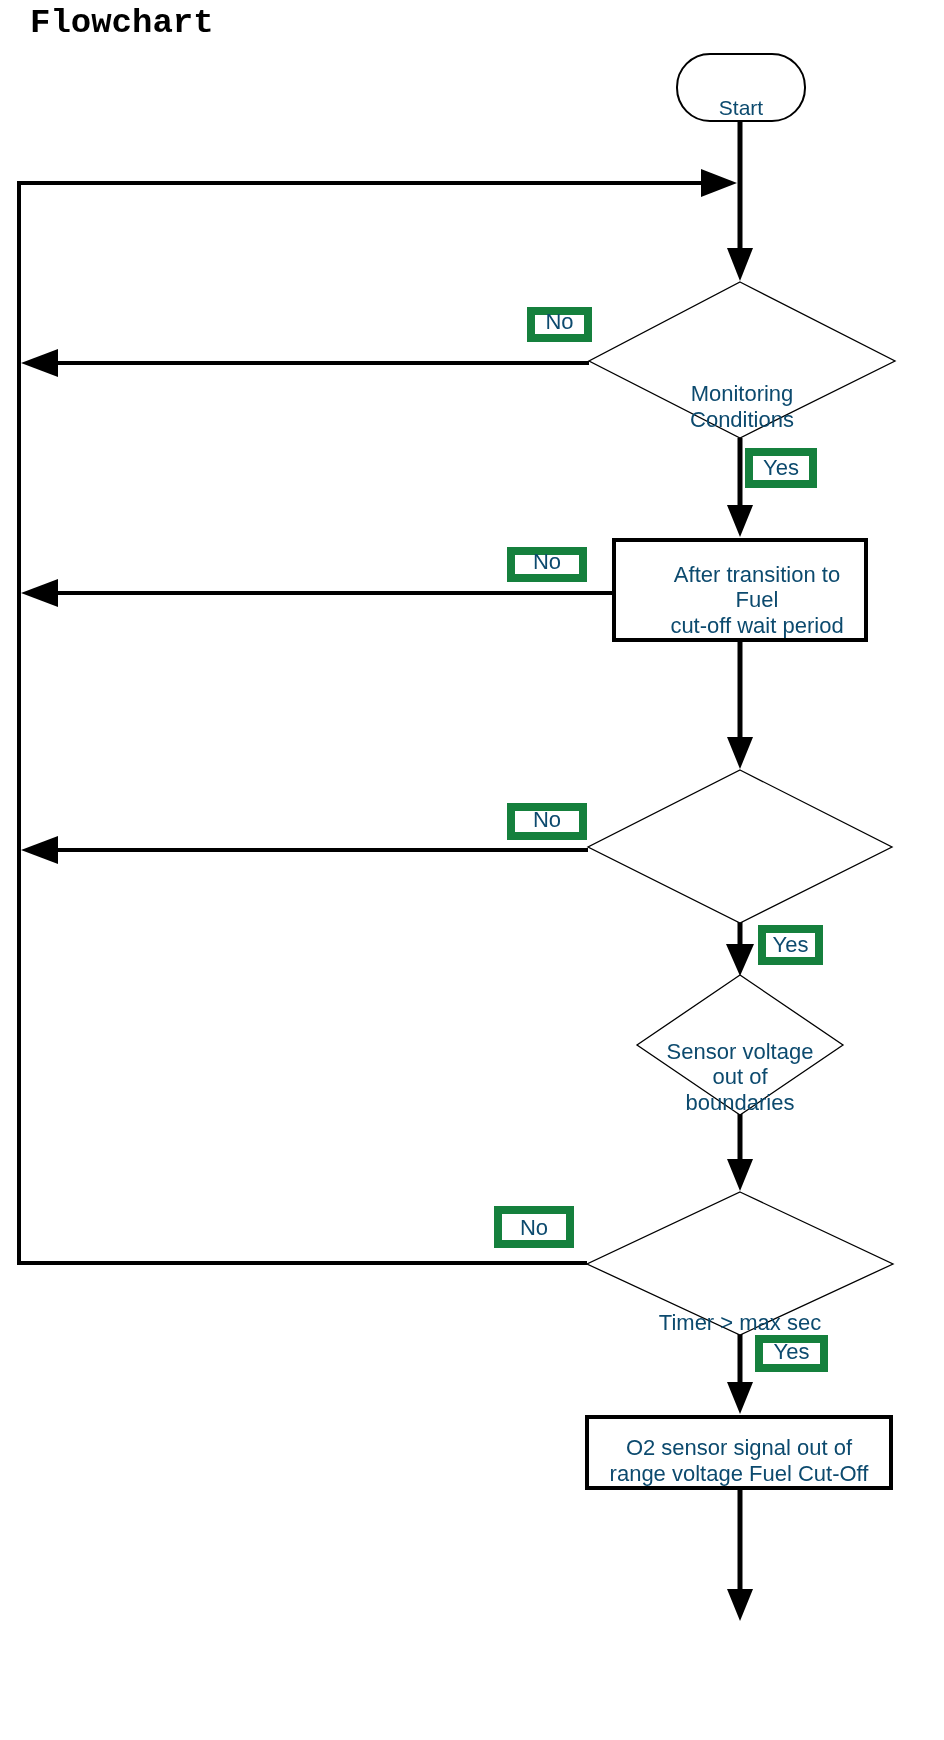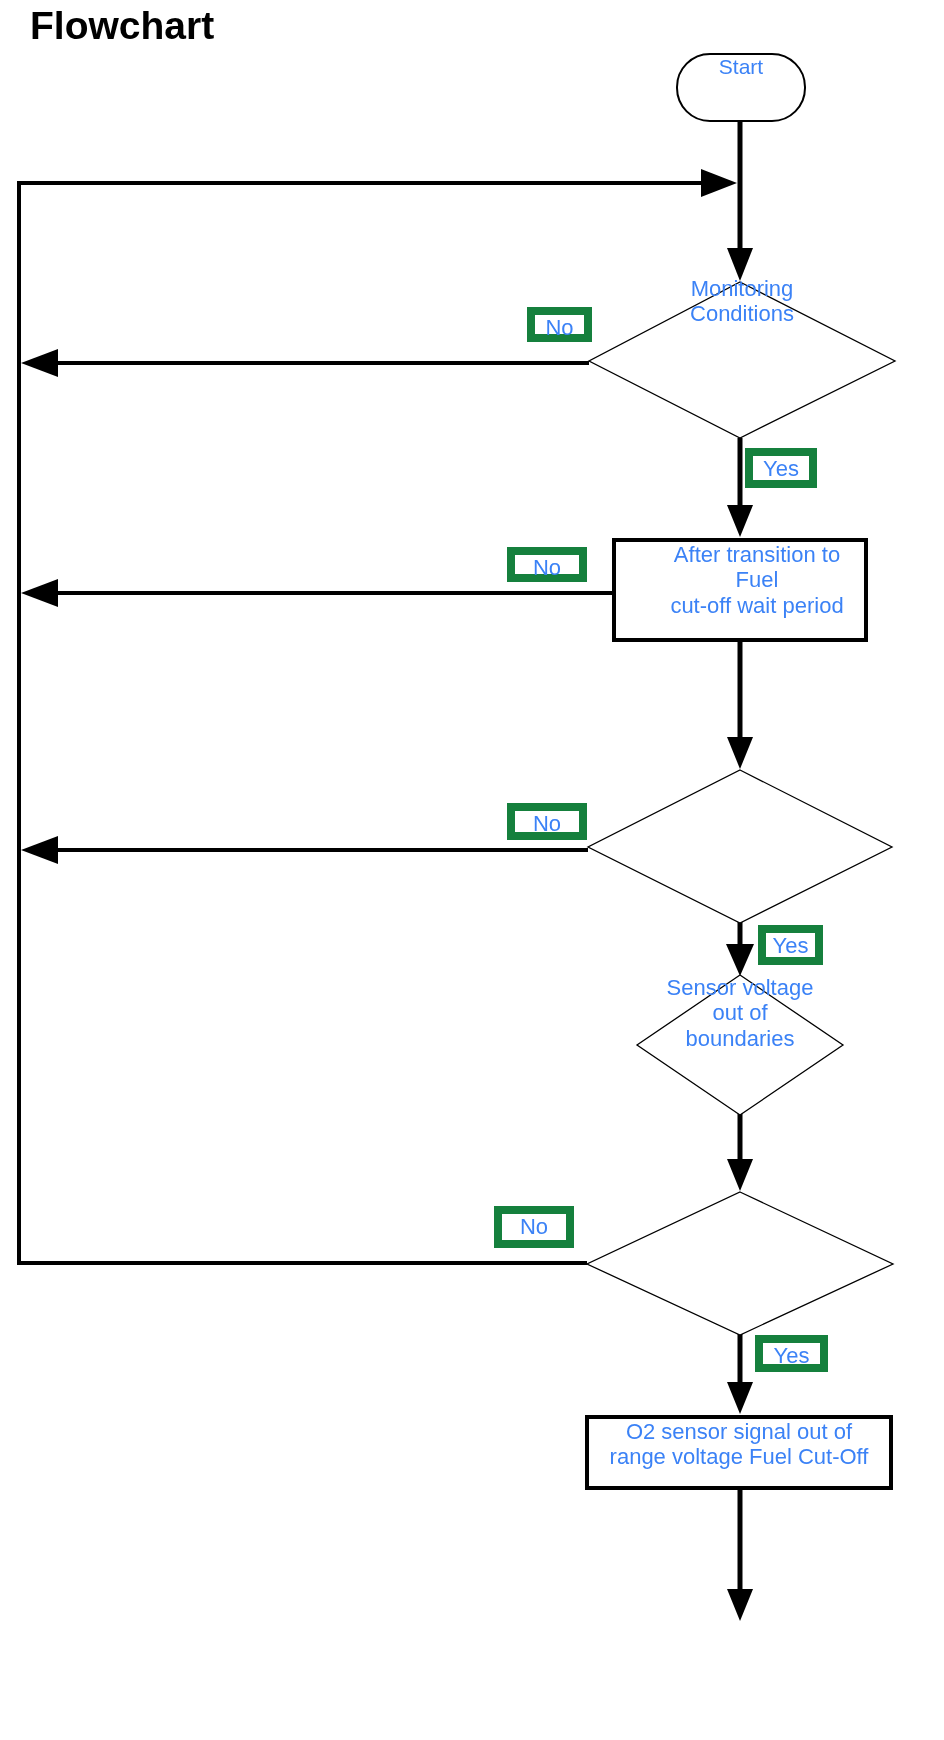--- a/index.html
+++ b/index.html
@@ -20,36 +20,36 @@
     position: absolute;
     left: 0;
     top: 0;
     width: 944px;
     height: 1740px;
   }
   .page-title {
     position: absolute;
     left: 30px;
     top: 4px;
-    font-family: Liberation Sans, sans-serif;
+    font-family: Liberation Mono, monospace;
     font-weight: bold;
-    font-size: 39px;
+    font-size: 34px;
     color: #000000;
   }
   .node, .branch-box, .diamond-label {
     position: absolute;
     box-sizing: border-box;
     display: flex;
-    align-items: flex-start;
+    align-items: flex-end;
     justify-content: center;
     text-align: center;
     font-size: 22px;
     line-height: 1.15;
     white-space: pre-line;
-    color: #3b82f6;
+    color: #0c4a6e;
     background: transparent;
   }
   .terminator {
     left: 676px; top: 53px; width: 130px; height: 69px;
     border: 2px solid #000;
     border-radius: 34px;
     background: #fff;
     font-size: 21px;
   }
   .process {
@@ -140,20 +140,21 @@
   <div class="node process" id="node-after-transition">
     <span>After transition to Fuel
 cut-off wait period</span>
   </div>
 
 
   <div class="diamond-label" id="label-sensor-voltage">Sensor voltage
 out of
 boundaries</div>
 
+  <div class="diamond-label" id="label-timer">Timer &gt; max sec</div>
 
   <div class="node process" id="node-o2-signal">
     <span>O2 sensor signal out of
 range voltage Fuel Cut-Off</span>
   </div>
 
 
   <div class="branch-box" id="no-monitoring">No</div>
   <div class="branch-box" id="yes-monitoring">Yes</div>
   <div class="branch-box" id="no-transition">No</div>

